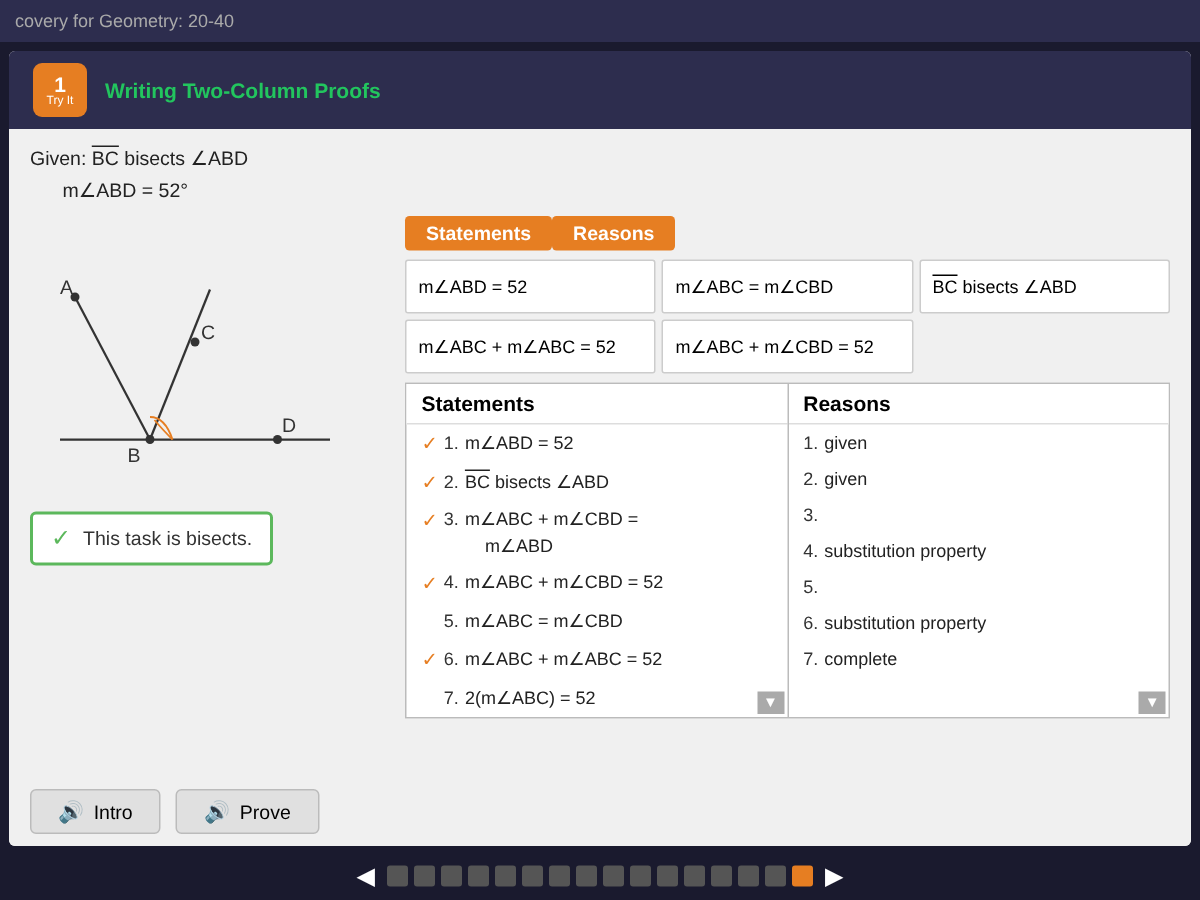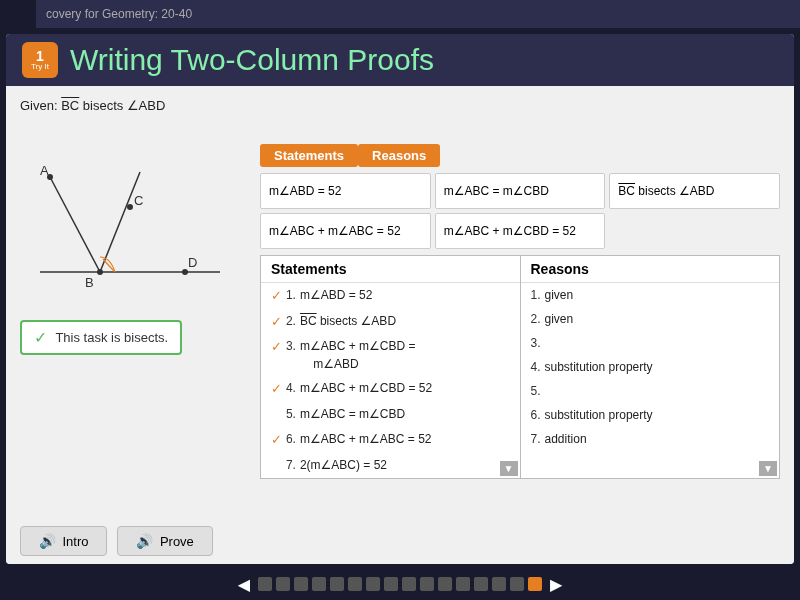--- a/index.html
+++ b/index.html
@@ -14,21 +14,20 @@
 
     
     .top-bar {
       background: #2d2d4e;
       height: 28px;
       display: flex;
       align-items: center;
       padding: 0 10px;
       color: #aaa;
       font-size: 12px;
-      margin-left: 36px;
     }
 
     
     .main-content {
       background: #e8e8e8;
       margin: 6px;
       border-radius: 4px;
       height: 530px;
       display: flex;
       flex-direction: column;
@@ -55,23 +54,23 @@
       flex-direction: column;
       align-items: center;
       justify-content: center;
       line-height: 1;
     }
     .header-badge .try-it {
       font-size: 8px;
       font-weight: normal;
     }
     .header-title {
-      color: #86efac;
-      font-size: 30px;
-      font-weight: normal;
+      color: #22c55e;
+      font-size: 14px;
+      font-weight: bold;
     }
 
     
     .body {
       background: #f0f0f0;
       flex: 1;
       display: flex;
       flex-direction: column;
       padding: 10px 14px;
       gap: 8px;
@@ -83,20 +82,21 @@
       color: #222;
       line-height: 1.6;
     }
     .given-section .overline {
       text-decoration: overline;
     }
 
     
     .proof-top {
       display: flex;
+      gap: 10px;
       justify-content: flex-end;
     }
 
     
     .diagram-area {
       width: 240px;
       min-height: 200px;
       position: relative;
       flex-shrink: 0;
     }
@@ -317,20 +317,23 @@
 
   <div class="body">
 
     <div class="proof-top">
 
       <div class="diagram-area">
         <div class="given-section">
           <div>
             Given: <span class="overline">BC</span> bisects ∠ABD
           </div>
+          <div>
+            &nbsp;&nbsp;&nbsp;&nbsp;&nbsp;&nbsp;m∠ABD = 52°
+          </div>
         </div>
 
         
         <svg class="diagram-svg" viewBox="0 0 220 200">
 
           <line x1="80" y1="155" x2="30" y2="60" stroke="#333" stroke-width="1.5"></line>
 
           <line x1="80" y1="155" x2="120" y2="55" stroke="#333" stroke-width="1.5"></line>
 
           <line x1="20" y1="155" x2="200" y2="155" stroke="#333" stroke-width="1.5"></line>
@@ -439,21 +442,21 @@
               </div>
               <div class="proof-row">
                 <span class="row-num">5.</span>
               </div>
               <div class="proof-row">
                 <span class="row-num">6.</span>
                 <span class="row-text">substitution property</span>
               </div>
               <div class="proof-row">
                 <span class="row-num">7.</span>
-                <span class="row-text">addition</span>
+                <span class="row-text">complete</span>
               </div>
               <button class="scroll-arrow down">▼</button>
             </div>
           </div>
 
         </div>
 
       </div>
     </div>
 

